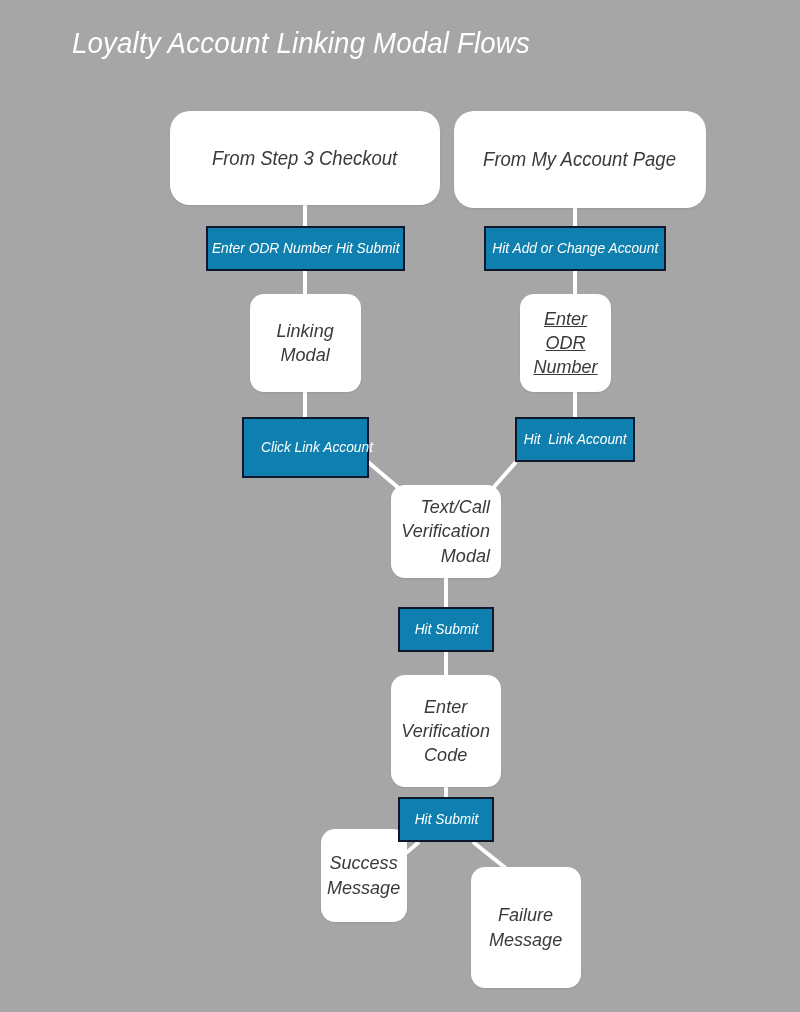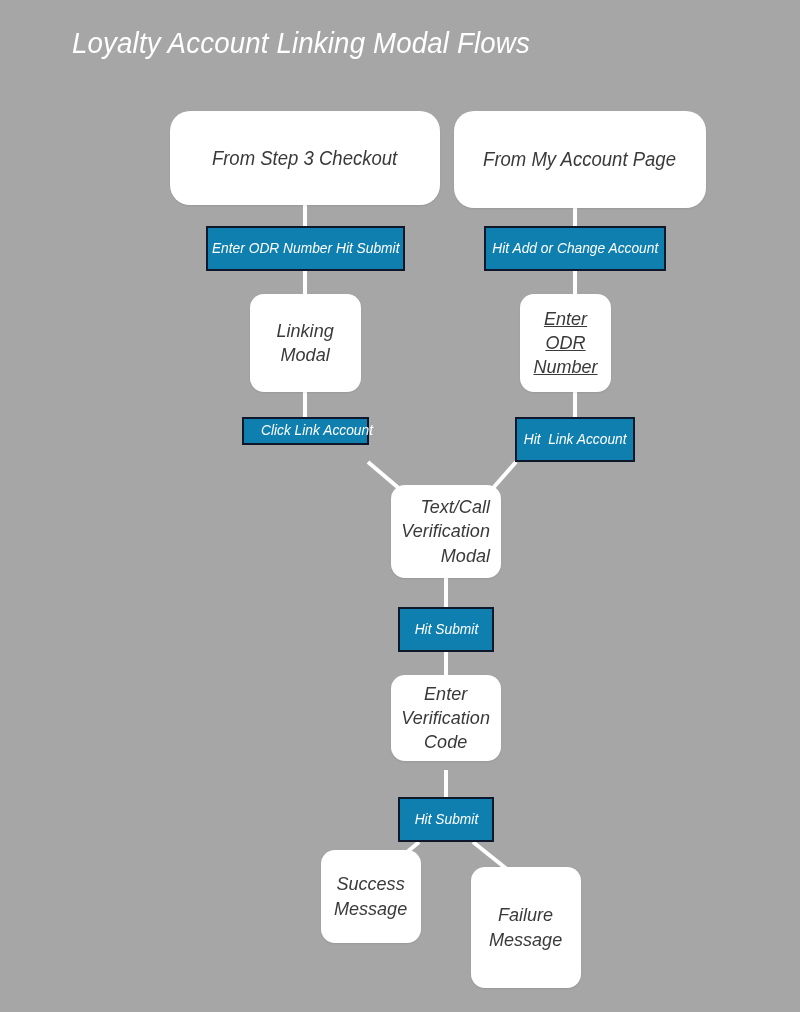--- a/index.html
+++ b/index.html
@@ -157,49 +157,49 @@
   <div class="node" style="left:204px; top:294px; width:111px; height:98px;">
     <span class="node-text">Linking
 Modal</span>
   </div>
 
   <div class="node" style="left:474px; top:294px; width:91px; height:98px;text-decoration:underline;">
     <span class="node-text">Enter ODR
 Number</span>
   </div>
 
-  <div class="label-box" style="left:196px; top:417px; width:127px; height:28px;padding-left:28px;">
+  <div class="label-box" style="left:196px; top:417px; width:127px; height:61px;padding-left:28px;">
     <span class="label-text">Click Link Account</span>
   </div>
 
   <div class="label-box" style="left:469px; top:417px; width:120px; height:45px;align-items:center;">
     <span class="label-text">Hit  Link Account</span>
   </div>
 
   <div class="node" style="left:345px; top:485px; width:110px; height:93px;text-align:right;">
     <span class="node-text">Text/Call
 Verification
 Modal</span>
   </div>
 
   <div class="label-box" style="left:352px; top:607px; width:96px; height:45px;">
     <span class="label-text">Hit Submit</span>
   </div>
 
-  <div class="node" style="left:345px; top:675px; width:110px; height:86px;">
+  <div class="node" style="left:345px; top:675px; width:110px; height:112px;">
     <span class="node-text">Enter
 Verification
 Code</span>
   </div>
 
   <div class="label-box" style="left:352px; top:797px; width:96px; height:45px;">
     <span class="label-text">Hit Submit</span>
   </div>
 
-  <div class="node" style="left:275px; top:850px; width:100px; height:93px;">
+  <div class="node" style="left:275px; top:829px; width:86px; height:93px;">
     <span class="node-text">Success
 Message</span>
   </div>
 
   <div class="node" style="left:425px; top:867px; width:110px; height:121px;">
     <span class="node-text">Failure
 Message</span>
   </div>
 
 </div>

